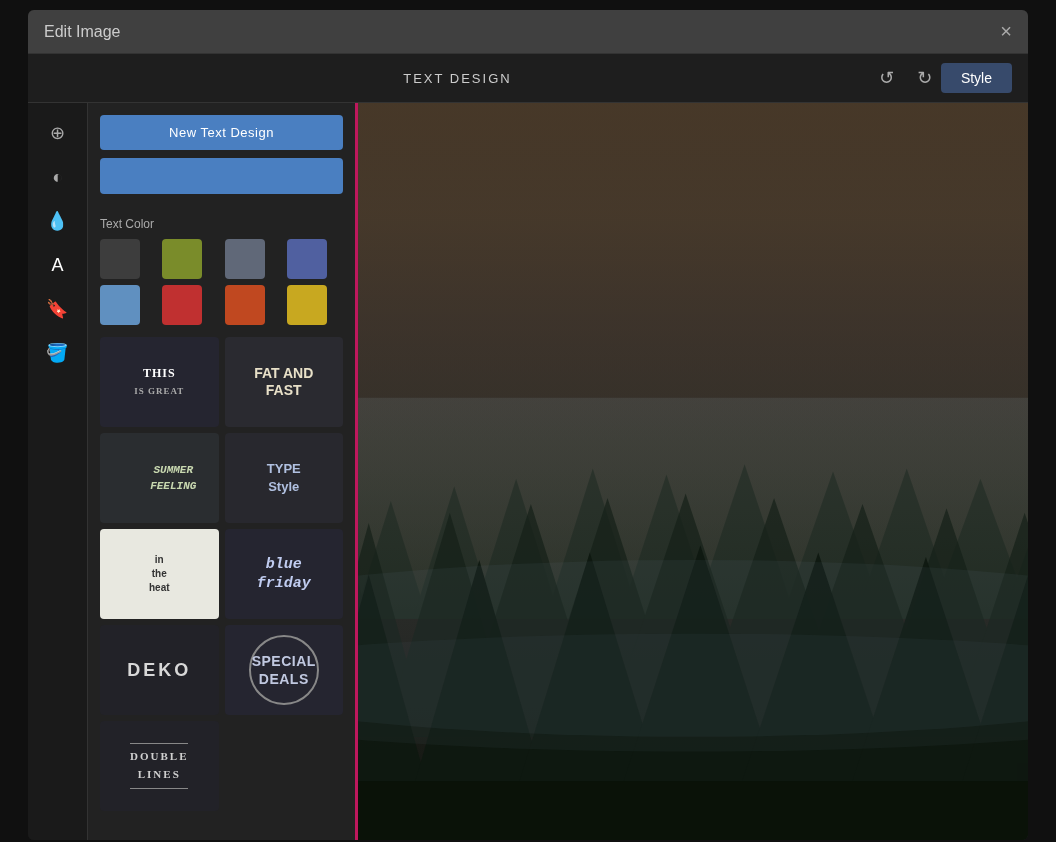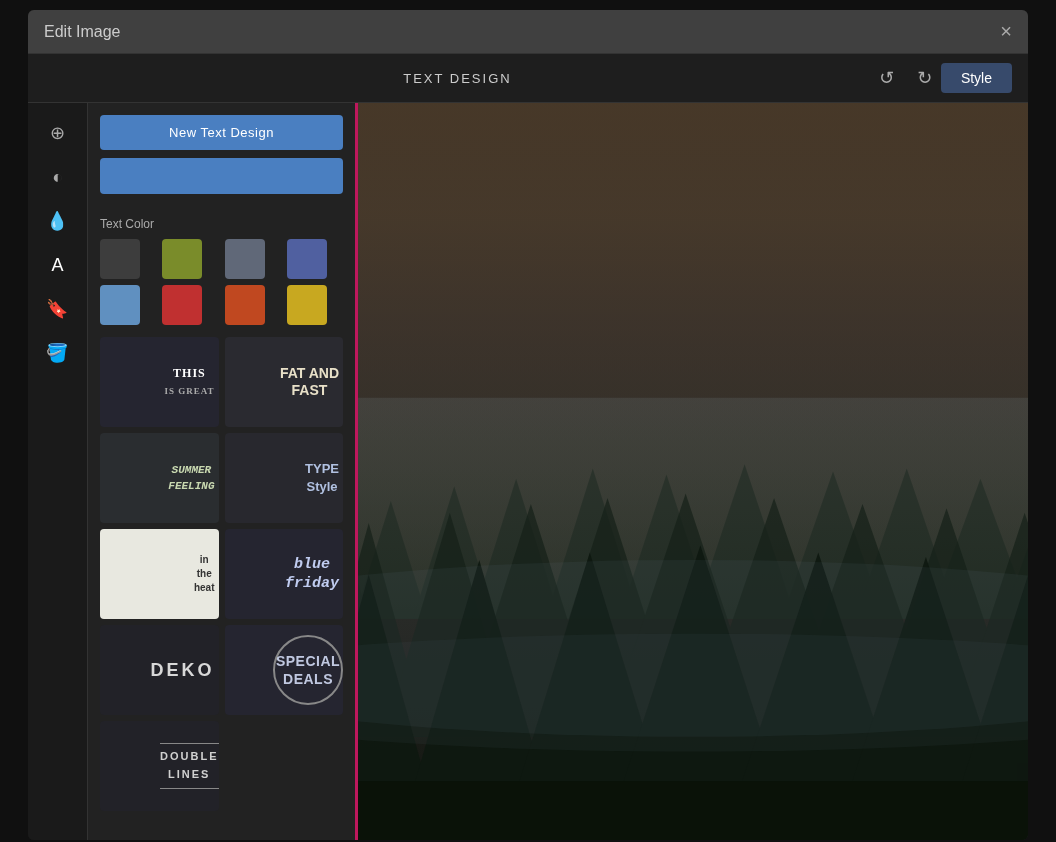--- a/index.html
+++ b/index.html
@@ -192,21 +192,21 @@
       display: grid;
       grid-template-columns: 1fr 1fr;
       gap: 6px;
     }
     .style-thumb {
       background: #2a2a35;
       border-radius: 4px;
       height: 90px;
       display: flex;
       align-items: center;
-      justify-content: flex-end;
+      justify-content: center;
       cursor: pointer;
       overflow: hidden;
       position: relative;
     }
     .thumb-label {
       font-size: 11px;
       text-align: center;
       padding: 4px;
       font-weight: bold;
     }
@@ -361,21 +361,21 @@
 
             <div class="style-thumb thumb-8">
               <div style="border: 2px solid #888; border-radius: 50%; padding: 10px; text-align:center; display:flex; flex-direction:column; align-items:center; justify-content:center; width:70px; height:70px;">
                 <div style="color:#c0c8e0; font-size:14px; font-weight:bold; text-align:center; line-height:1.3; text-transform:uppercase; letter-spacing:0.5px;">
                   SPECIAL<br>DEALS
                 </div>
               </div>
             </div>
 
             <div class="style-thumb thumb-9">
-              <div class="thumb-label" style="color:#d0d0d0; font-family:Liberation Sans, sans-serif; font-size:11px; letter-spacing:2px; text-transform:uppercase; text-align:center; line-height:1.6; border-top:1px solid #888; border-bottom:1px solid #888; padding:4px 0;">
+              <div class="thumb-label" style="color:#d0d0d0; font-family:Liberation Serif, serif; font-size:11px; letter-spacing:2px; text-transform:uppercase; text-align:center; line-height:1.6; border-top:1px solid #888; border-bottom:1px solid #888; padding:4px 0;">
                 DOUBLE<br>LINES
               </div>
             </div>
 
           </div>
         </div>
       </div>
 
       <div class="canvas-area">
         <div class="canvas-image">

